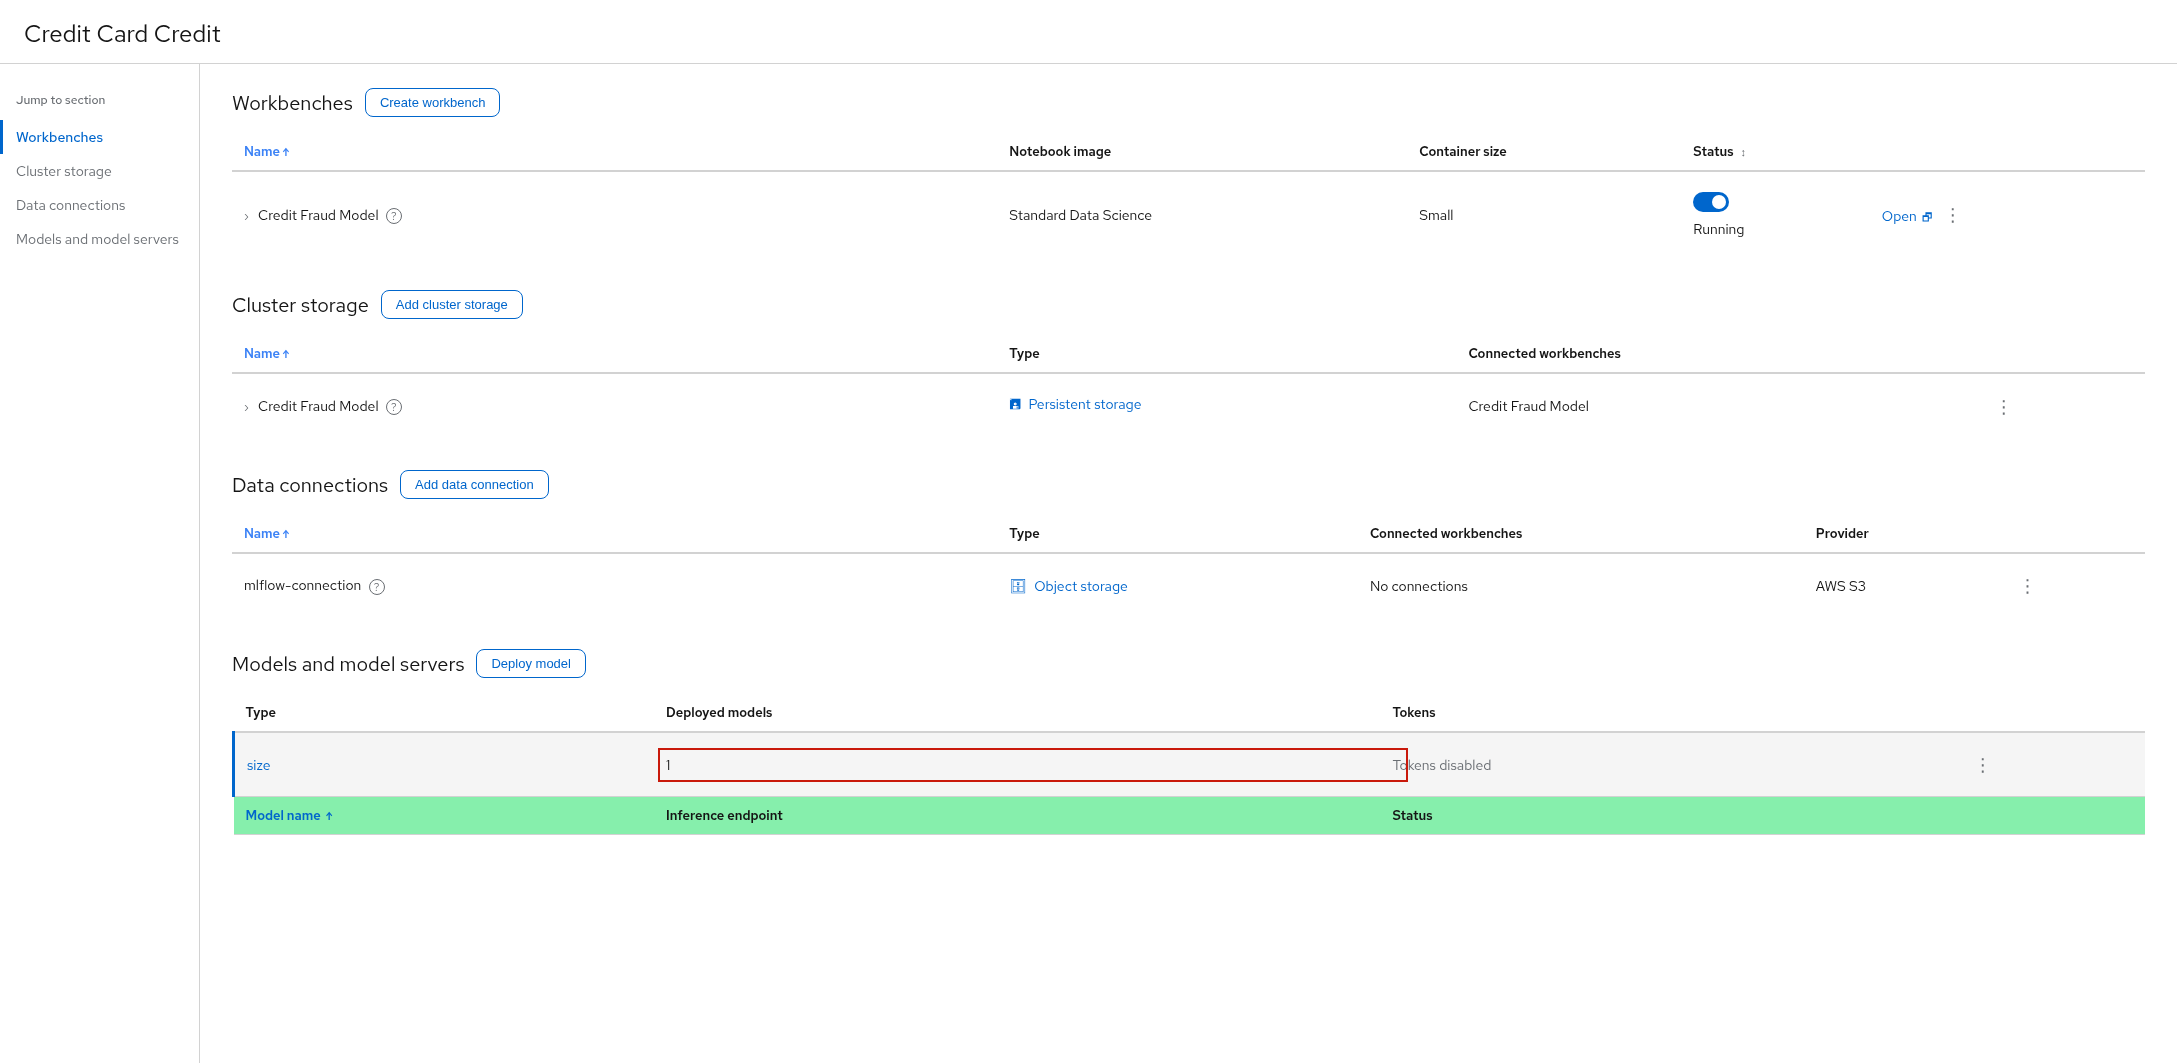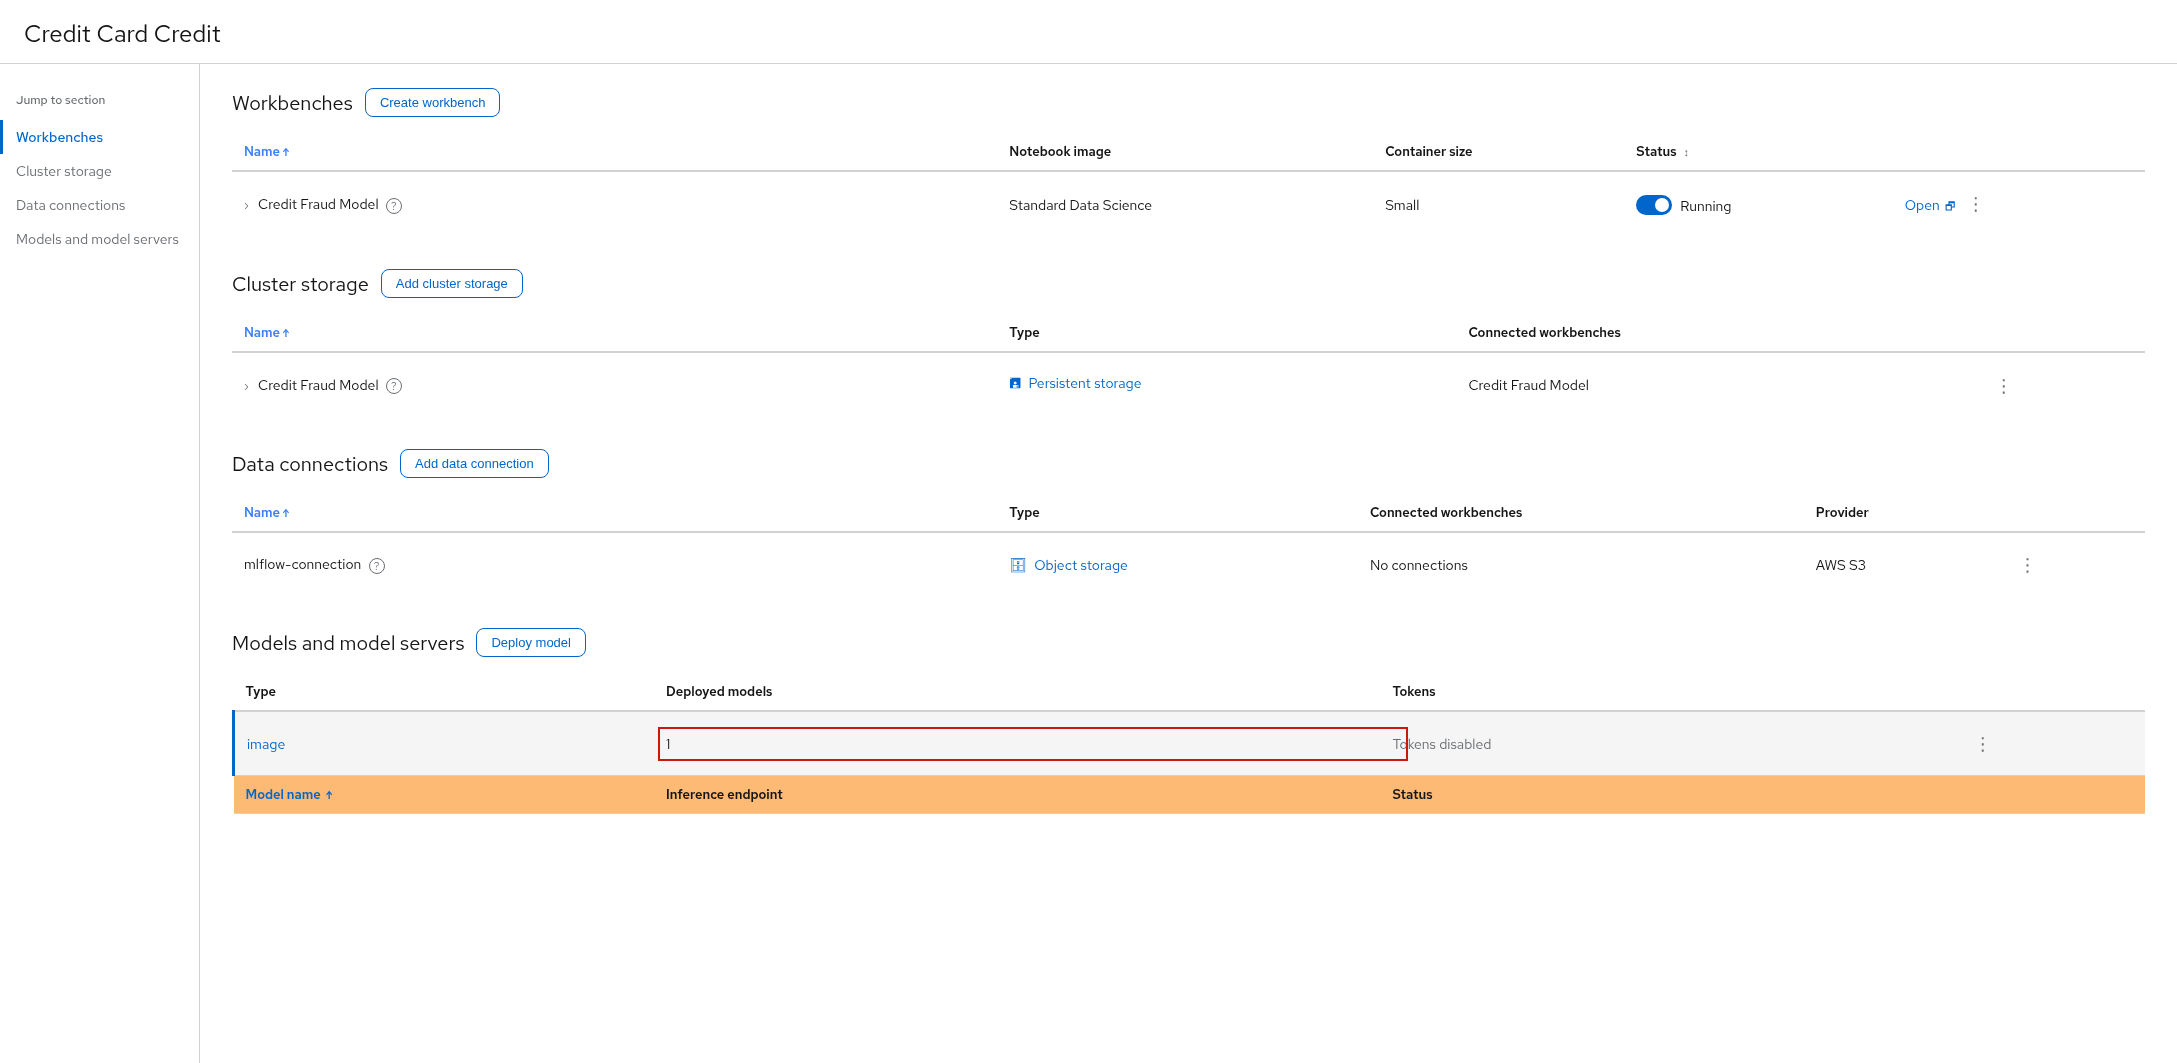--- a/index.html
+++ b/index.html
@@ -31,21 +31,21 @@
     .data-table th { font-size: 13px; font-weight: 600; color: #151515; padding: 10px 12px; border-bottom: 2px solid #d2d2d2; text-align: left; }
     .data-table th.sortable { color: #3b82f6; cursor: pointer; }
     .data-table th.sortable::after { content: ' ↑'; font-size: 11px; }
     .data-table td { padding: 20px 12px; border-bottom: 1px solid #d2d2d2; font-size: 14px; color: #151515; vertical-align: middle; }
     .data-table tr:last-child td { border-bottom: none; }
 
     .expand-icon { color: #6a6e73; margin-right: 6px; font-size: 12px; cursor: pointer; }
 
     .link-blue { color: #06c; text-decoration: none; }
 
-    .status-running { display: flex; align-items: flex-end; gap: 8px; }
+    .status-running { display: flex; align-items: flex-start; gap: 8px; flex-direction: column; }
     .toggle-on { display: inline-block; width: 36px; height: 20px; background: #06c; border-radius: 10px; position: relative; cursor: pointer; }
     .toggle-on::after { content: ''; position: absolute; right: 3px; top: 3px; width: 14px; height: 14px; background: #fff; border-radius: 50%; }
     .status-text { font-size: 14px; color: #151515; }
 
     .icon-kebab { color: #6a6e73; font-size: 18px; cursor: pointer; padding: 4px 8px; }
 
     
     .model-server-row { background: #f5f5f5; border-left: 3px solid #06c; }
     .model-server-row td { background: #f5f5f5; }
 
@@ -203,37 +203,37 @@
             <th style="width:22%;">Type</th>
             <th style="width:38%;">Deployed models</th>
             <th style="width:30%;">Tokens</th>
             <th></th>
           </tr>
         </thead>
         <tbody>
 
           <tr class="model-server-row">
             <td>
-              <a href="#" class="ovms-link">image</a>
+              <a href="#" class="ovms-link">size</a>
             </td>
             <td style="position:relative; padding: 12px;">
               <div style="position:relative; display:inline-block; width:100%;">
                 <div style="border: 2px solid #c9190b; position:absolute; top:-8px; left:-8px; right:-40px; bottom:-8px; pointer-events:none; z-index:2;"></div>
                 <span>1</span>
               </div>
             </td>
             <td>
               <span class="tokens-disabled">Tokens disabled</span>
             </td>
             <td>
               <span class="icon-kebab">⋮</span>
             </td>
           </tr>
 
-          <tr class="model-sub-header" style="background:#fdba74;">
+          <tr class="model-sub-header" style="background:#86efac;">
             <th style="font-size:13px; font-weight:600; padding:10px 12px; border-bottom:1px solid #d2d2d2;">
               <span class="link-blue" style="font-weight:600;">Model name</span>
               <span style="font-size:11px; color:#06c; margin-left:2px;">↑</span>
             </th>
             <th style="font-size:13px; font-weight:600; padding:10px 12px; border-bottom:1px solid #d2d2d2;">Inference endpoint</th>
             <th style="font-size:13px; font-weight:600; padding:10px 12px; border-bottom:1px solid #d2d2d2;">Status</th>
             <th style="border-bottom:1px solid #d2d2d2;"></th>
           </tr>
 
         </tbody>

